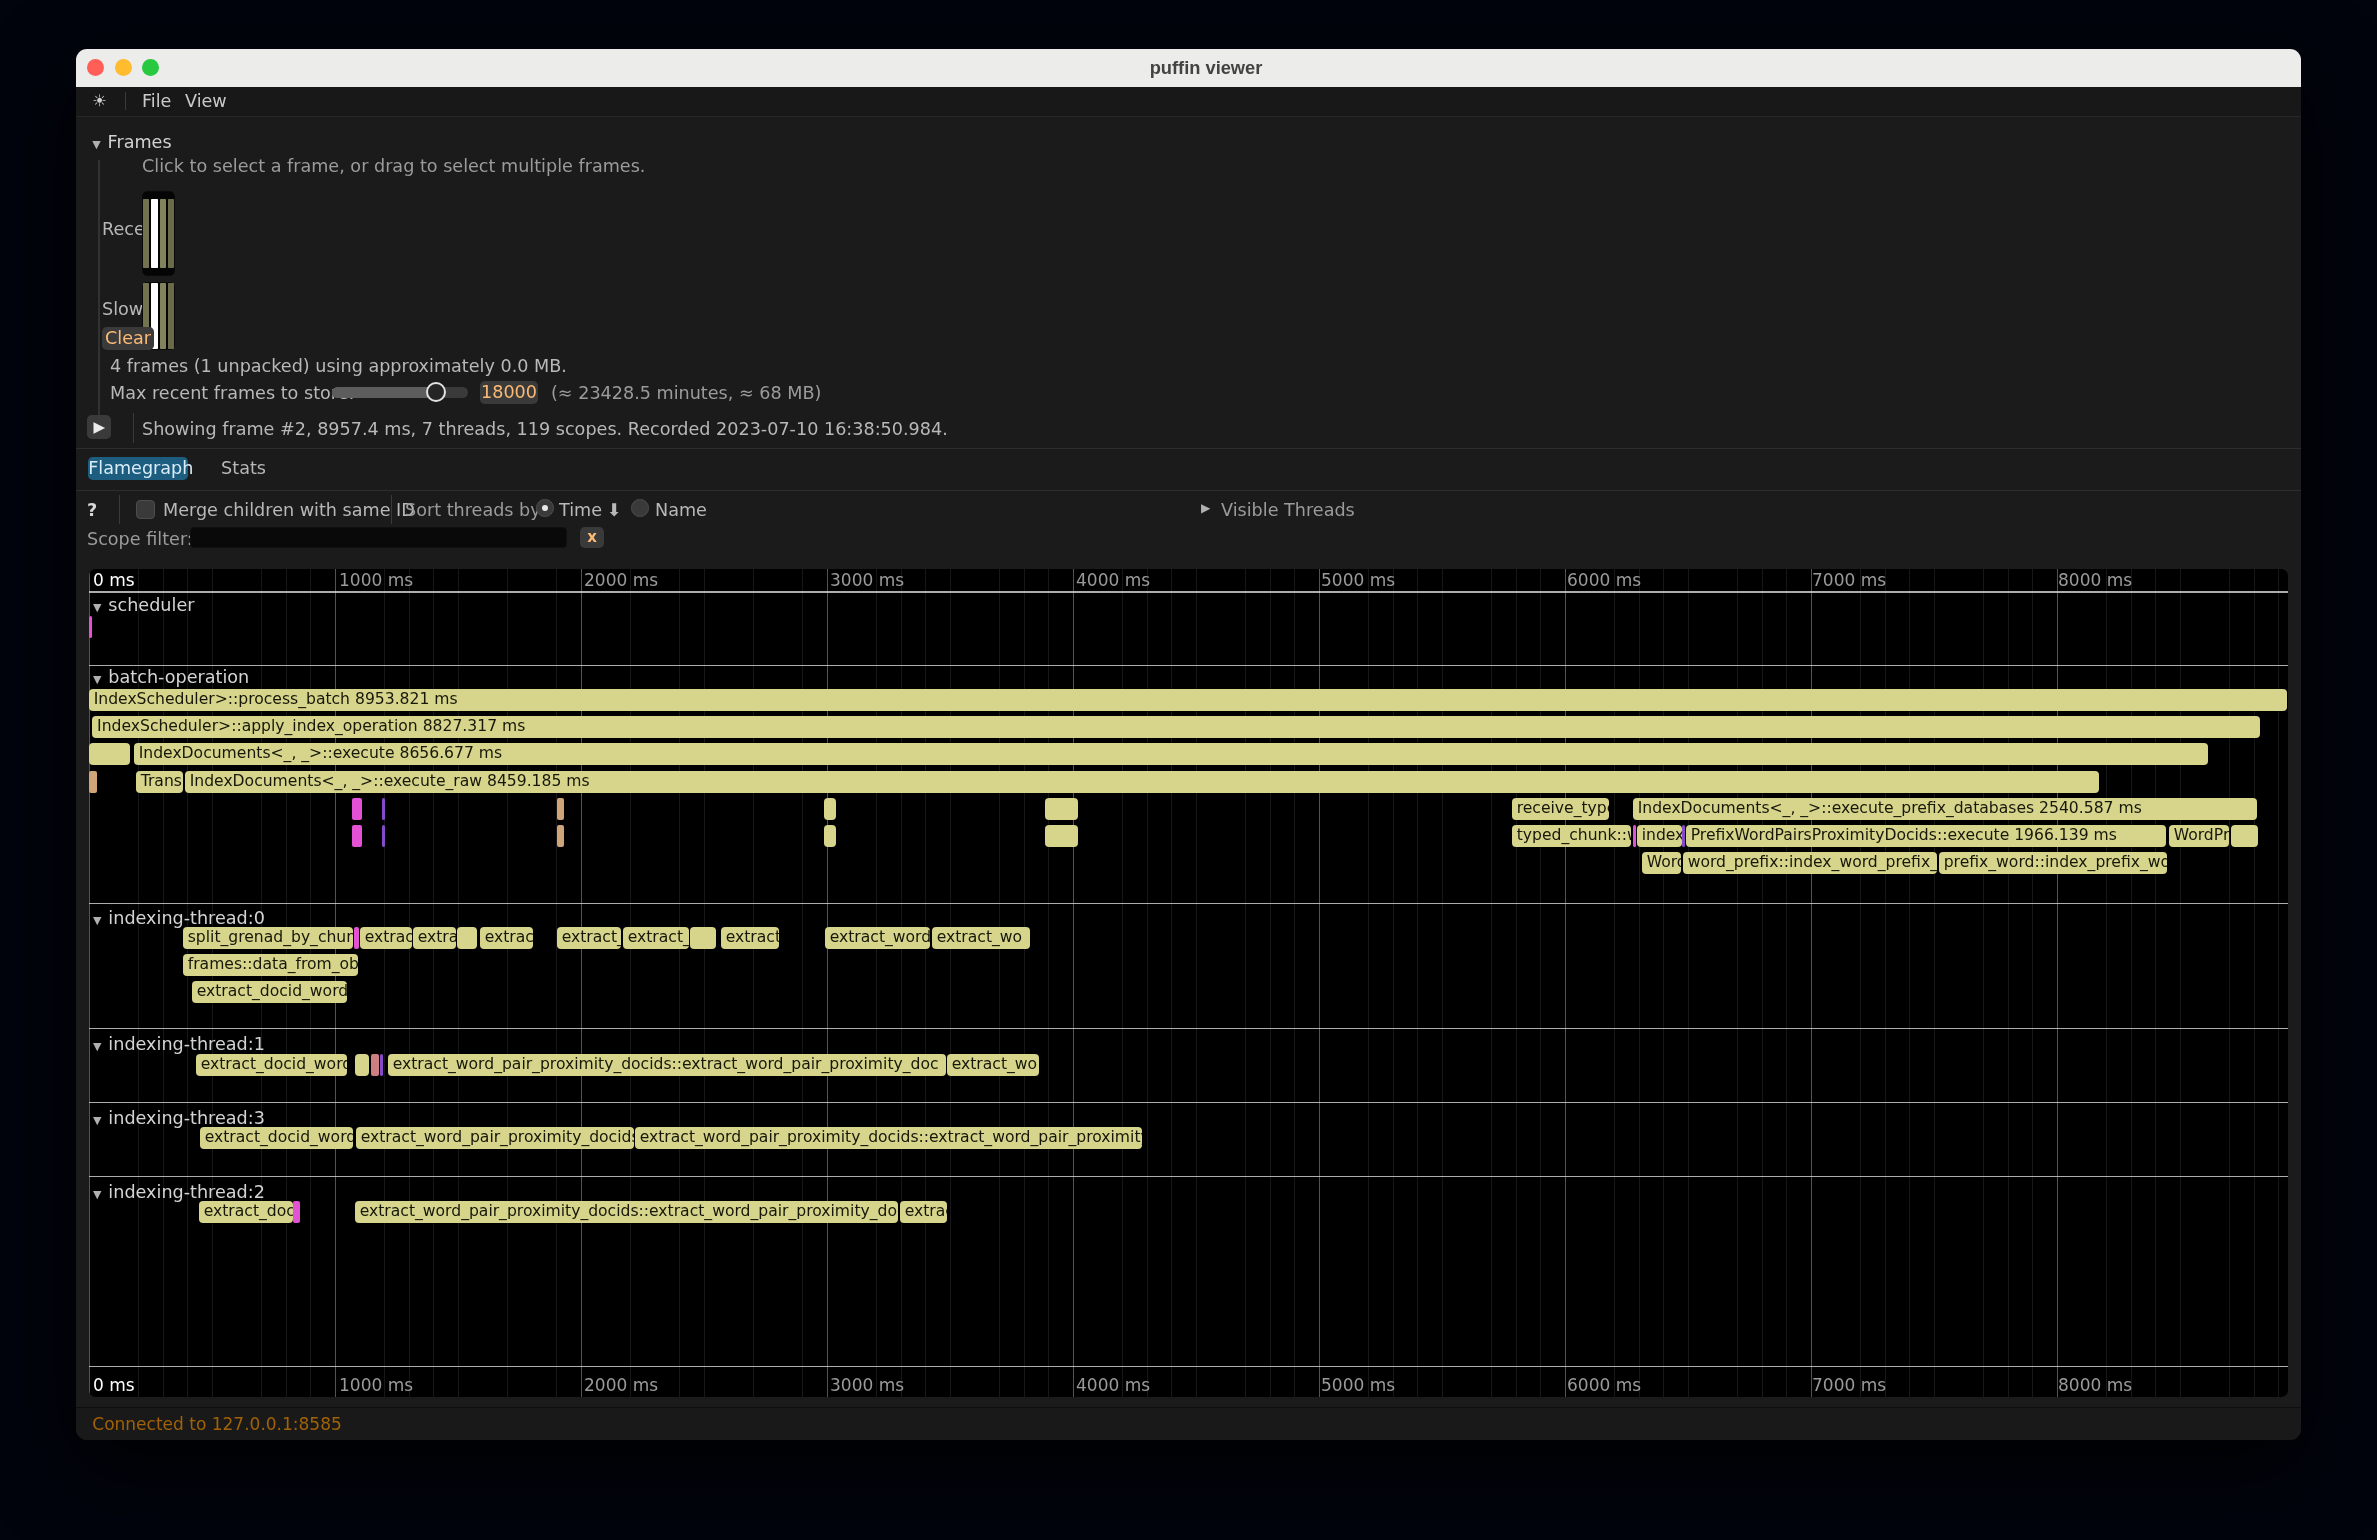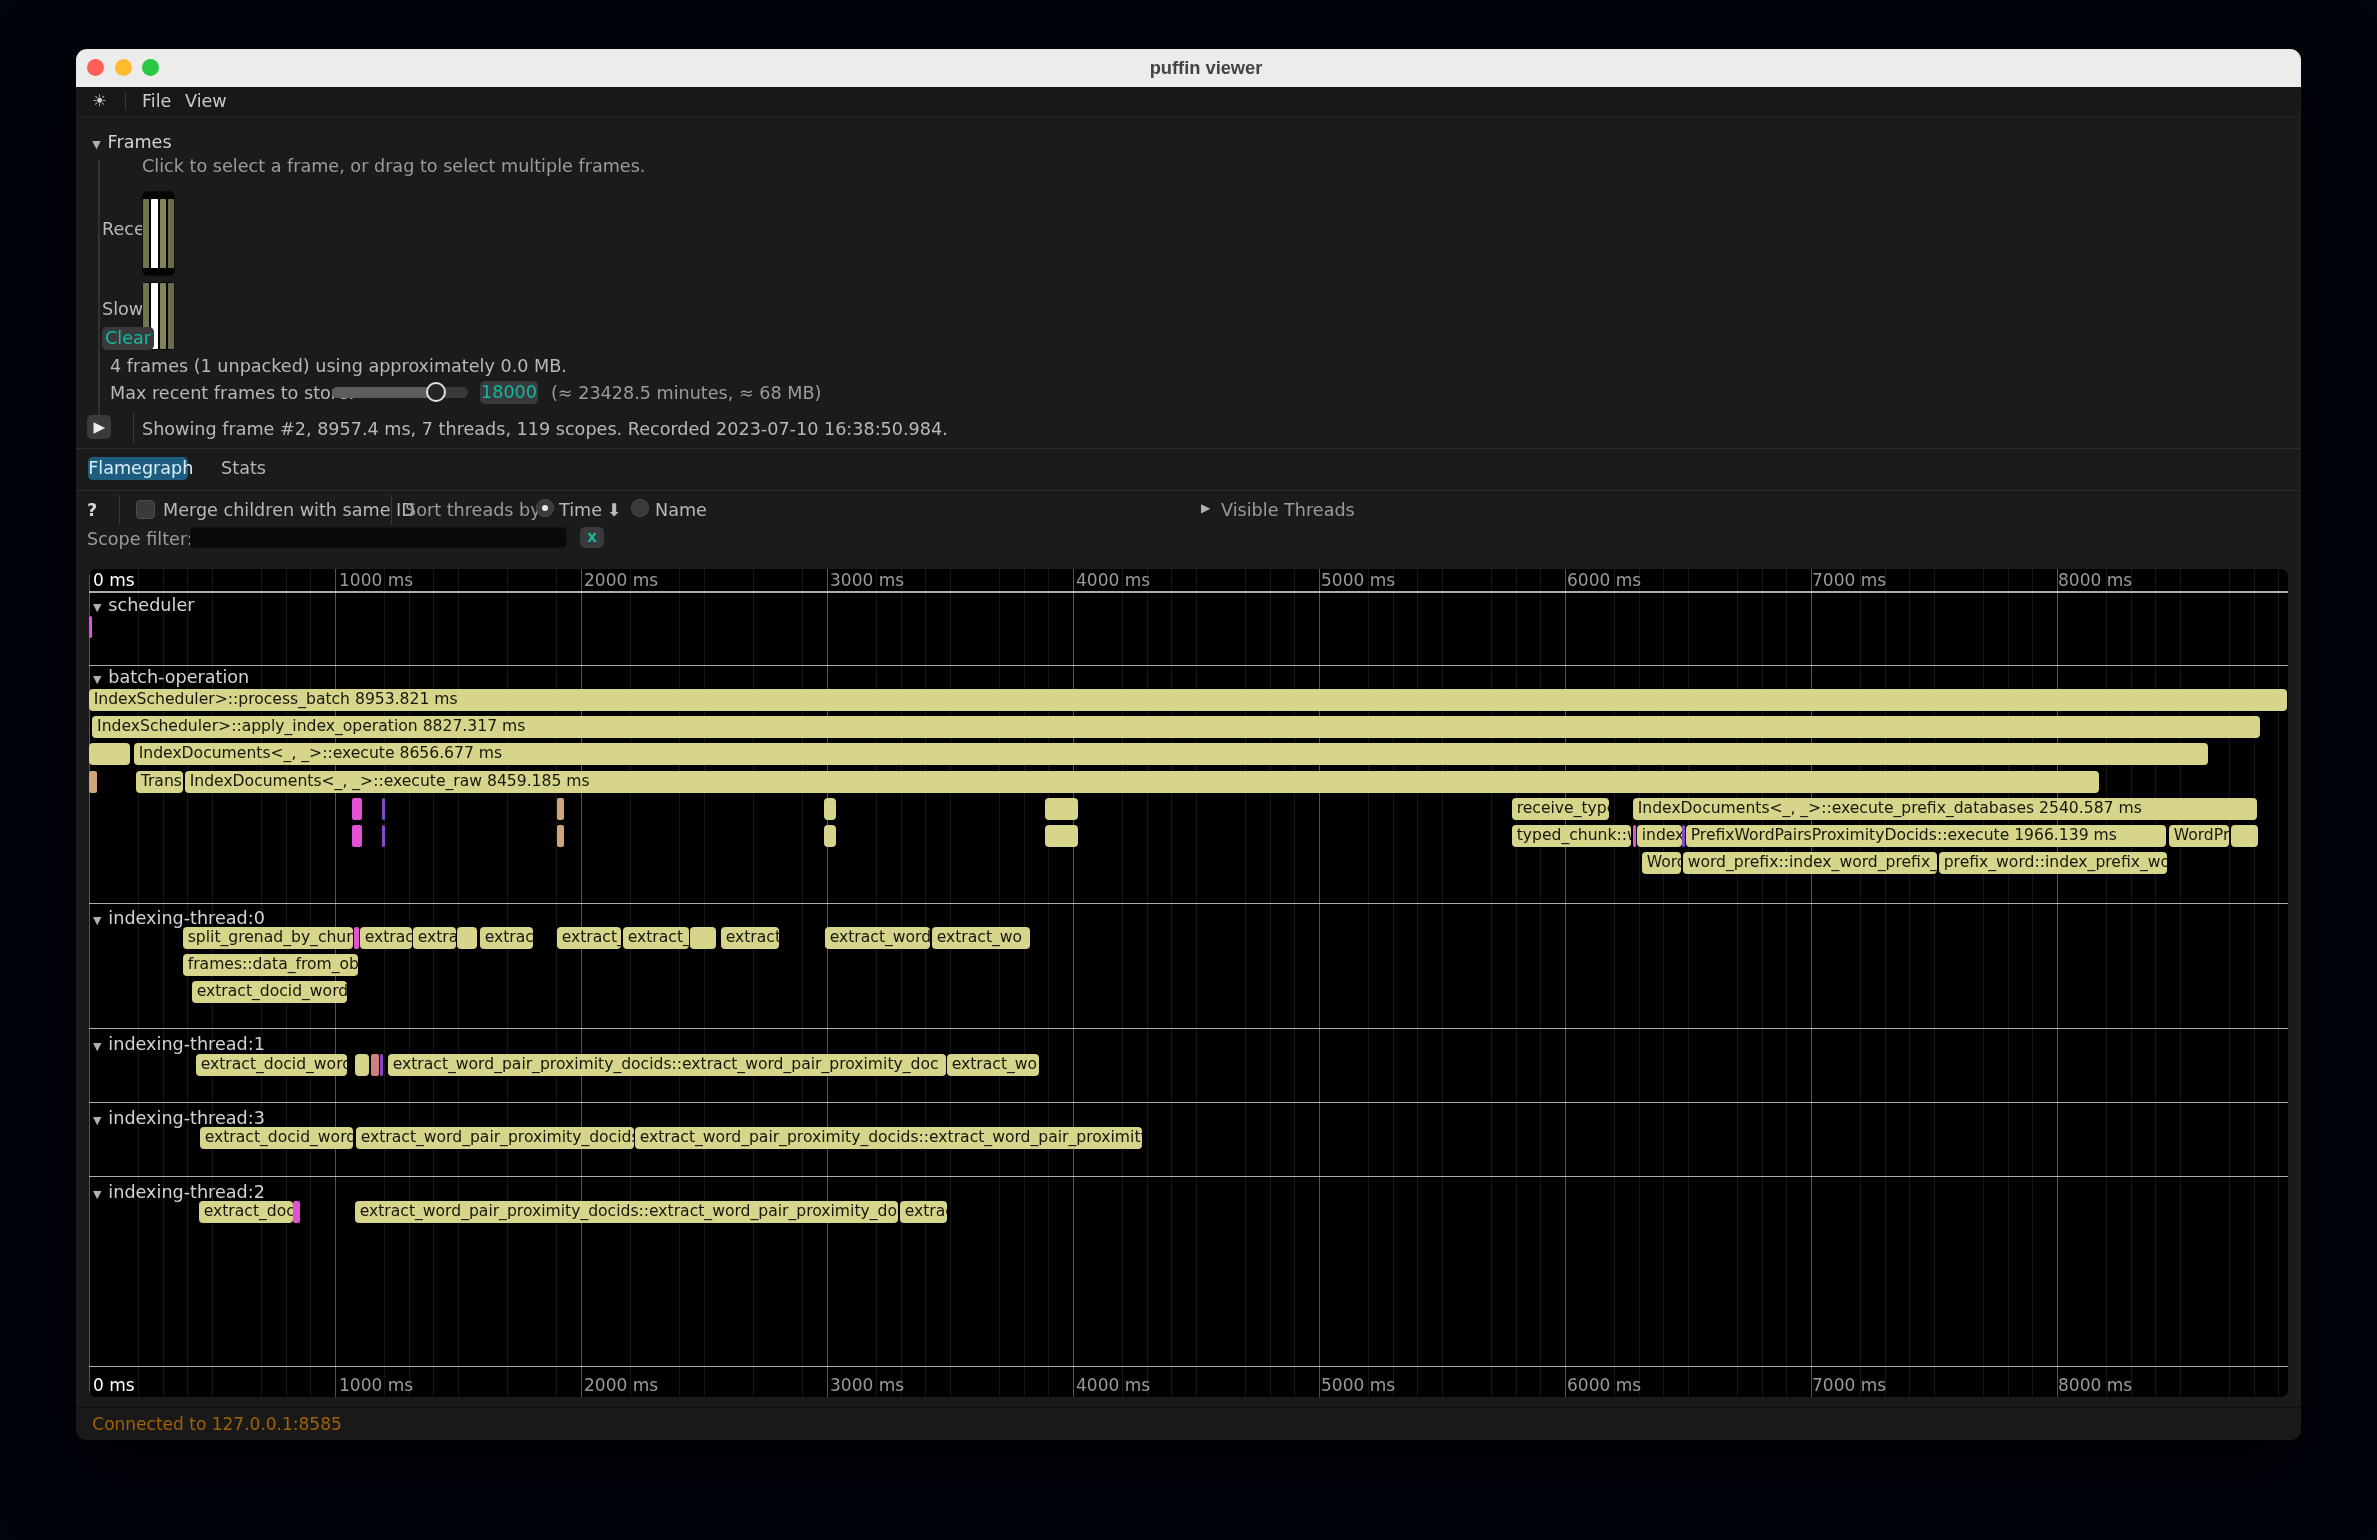--- a/index.html
+++ b/index.html
@@ -18,21 +18,21 @@
   .menubar .vsep{position:absolute;left:49px;top:5.4px;width:1.4px;height:17.6px;background:#3a3a3a;}
   .menu-item{position:absolute;top:0;height:28.5px;line-height:28.5px;font-size:17.6px;color:#c9c9c9;}
   .txt{position:absolute;font-size:17.6px;color:#b8b8b8;white-space:nowrap;}
   .dim{color:#9b9b9b;}
   .hdr-arrow{font-size:11px;color:#b0b0b0;margin-right:6.8px;}
   
   .indent-line{position:absolute;left:22.4px;top:111px;width:1.4px;height:261px;background:#323232;}
   .thumb{position:absolute;width:33px;background:#050505;border:1.4px solid #0a0a0a;border-radius:5.4px;
     display:flex;align-items:center;justify-content:center;gap:2px;box-sizing:border-box;}
   .thumb span{display:block;width:6.1px;border-radius:0.7px;}
-  .btn{position:absolute;background:#3a3a3a;border-radius:4.7px;color:#14b8a6;font-size:17.6px;
+  .btn{position:absolute;background:#3a3a3a;border-radius:4.7px;color:#fdba74;font-size:17.6px;
     text-align:center;box-sizing:border-box;}
   .slider-track{position:absolute;left:256px;top:338px;width:136px;height:11px;background:#3a3a3a;border-radius:5.4px;}
   .slider-fill{position:absolute;left:0;top:0;width:102px;height:11px;background:#5d5d5d;border-radius:5.4px;}
   .slider-knob{position:absolute;left:94px;top:-5.4px;width:20.4px;height:20.4px;border-radius:50%;
     background:#252525;border:2px solid #e2e2e2;box-sizing:border-box;}
   .hsep{position:absolute;left:0;width:100%;height:1.4px;background:#2d2d2d;}
   
   .tab{position:absolute;top:408px;height:23px;line-height:23px;border-radius:4.7px;font-size:17.6px;text-align:right;}
   .tab.active{background:#1c5d80;color:#d8edf8;}
   .tab.plain{color:#b8b8b8;}

